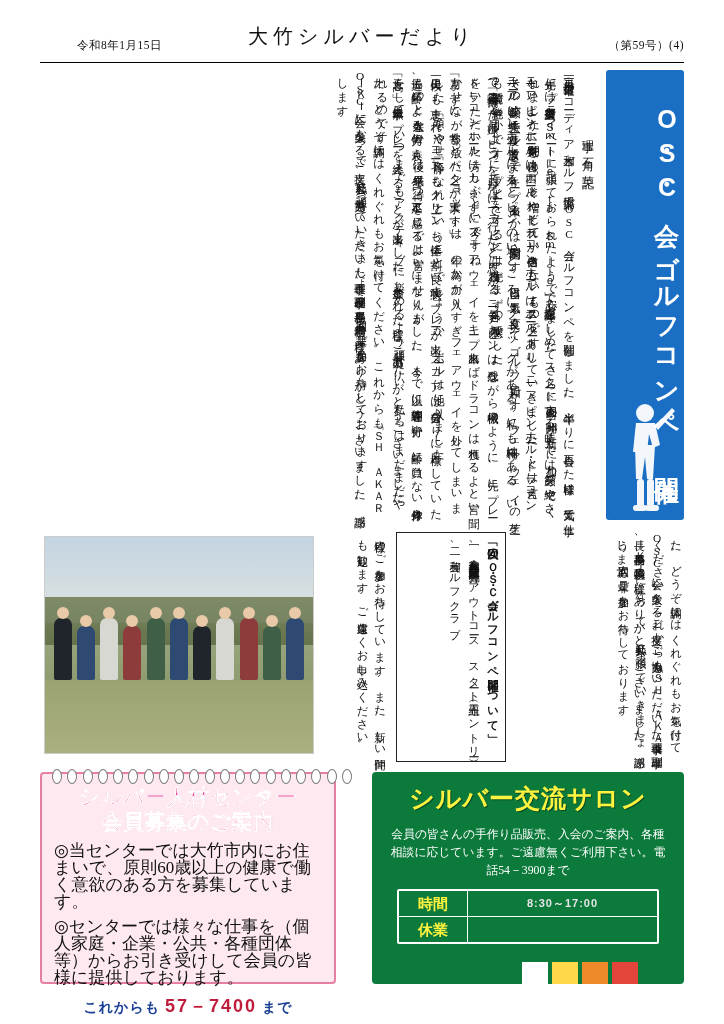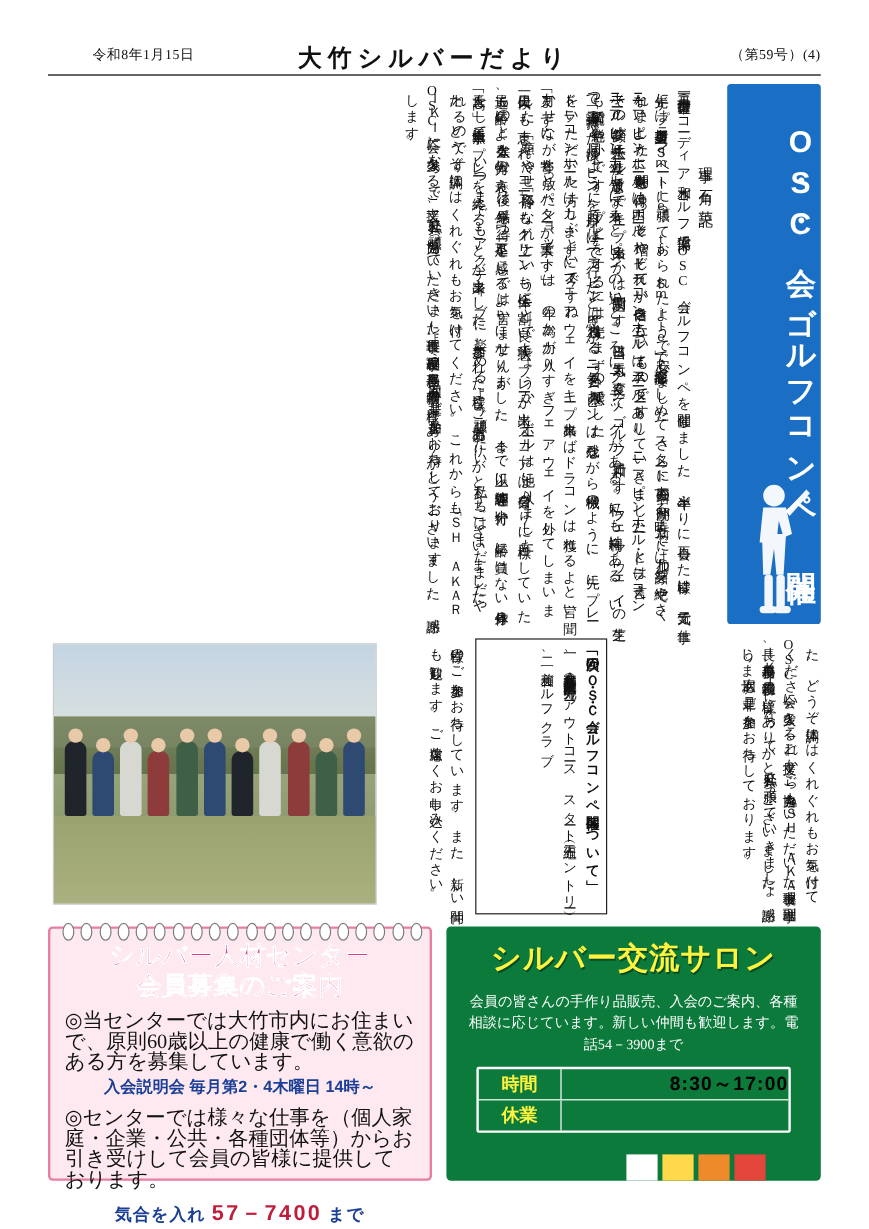--- a/index.html
+++ b/index.html
@@ -33,26 +33,26 @@
     align-items: center;
     justify-content: space-between;
   }
   .masthead .date {
     font-size: 11.5px;
     letter-spacing: 0.5px;
     margin-left: 37px;
   }
   .masthead .title {
     font-size: 20px;
-    font-weight: bold;
+    font-weight: normal;
     letter-spacing: 5px;
     position: absolute;
     left: 50%;
     transform: translateX(-50%);
-    bottom: 0;
+    bottom: 12px;
   }
   .masthead .pageno {
     font-size: 11.5px;
     letter-spacing: 0.5px;
     margin-left: 15px;
   }
 
   
   .article {
     position: absolute;
@@ -200,21 +200,21 @@
     display: flex;
     flex-direction: row-reverse;
   }
   .right-note .vcol { font-size: 11.3px; height: 226px; }
 
   
   .box-left {
     position: absolute;
     left: 40px;
     top: 772px;
-    width: 320px;
+    width: 296px;
     height: 212px;
     background: #fde9ef;
     border: 2px solid #e77ea4;
     border-radius: 4px;
     box-sizing: border-box;
   }
   .box-left .bl-title {
     margin-top: 10px;
     text-align: center;
     font-family: "Liberation Sans", sans-serif;
@@ -304,24 +304,24 @@
     width: 68px;
     text-align: center;
     color: #fff33f;
     font-weight: bold;
     font-size: 15px;
     border-right: 1.5px solid #fff;
     line-height: 25px;
   }
   .br-v {
     flex: 1;
-    text-align: right;
-    color: #000000;
-    font-weight: bold;
-    font-size: 16px;
+    text-align: center;
+    color: #e5e5e5;
+    font-weight: bold;
+    font-size: 11px;
     letter-spacing: 1px;
   }
   .br-deco {
     position: absolute;
     bottom: 0; left: 150px;
     display: flex; gap: 4px;
   }
   .br-deco span { display:block; width: 26px; height: 22px; background:#fff; }
   .br-deco span.y { background:#ffd94a; }
   .br-deco span.o { background:#ef8a2b; }
@@ -426,32 +426,31 @@
         <i></i>
         <i></i>
         <i></i>
         <i></i>
         <i></i>
         <i></i>
     </div>
     <div class="bl-title">シルバー人材センター</div>
     <div class="bl-title" style="margin-top:0">会員募集のご案内</div>
     <div class="bl-body">◎当センターでは大竹市内にお住まいで、原則60歳以上の健康で働く意欲のある方を募集しています。</div>
-    <div class="bl-strong">入会説明会 毎月第2・4木曜日 14時～</div>
     <div class="bl-body">◎センターでは様々な仕事を（個人家庭・企業・公共・各種団体等）からお引き受けして会員の皆様に提供しております。</div>
     <div class="bl-tel">
-      <span>気合を入れ</span>
+      <span>これからも</span>
       <span class="num">57－7400</span>
       <span>まで</span>
     </div>
   </div>
 
   <div class="box-right">
     <div class="br-title">シルバー交流サロン</div>
-    <div class="br-body">会員の皆さんの手作り品販売、入会のご案内、各種相談に応じています。新しい仲間も歓迎します。電話54－3900まで</div>
+    <div class="br-body">会員の皆さんの手作り品販売、入会のご案内、各種相談に応じています。ご遠慮無くご利用下さい。電話54－3900まで</div>
     <div class="br-table">
       <div class="br-row">
         <div class="br-k">時間</div>
         <div class="br-v">8:30～17:00</div>
       </div>
       <div class="br-row">
         <div class="br-k">休業</div>
       </div>
     </div>
     <div class="br-deco">

